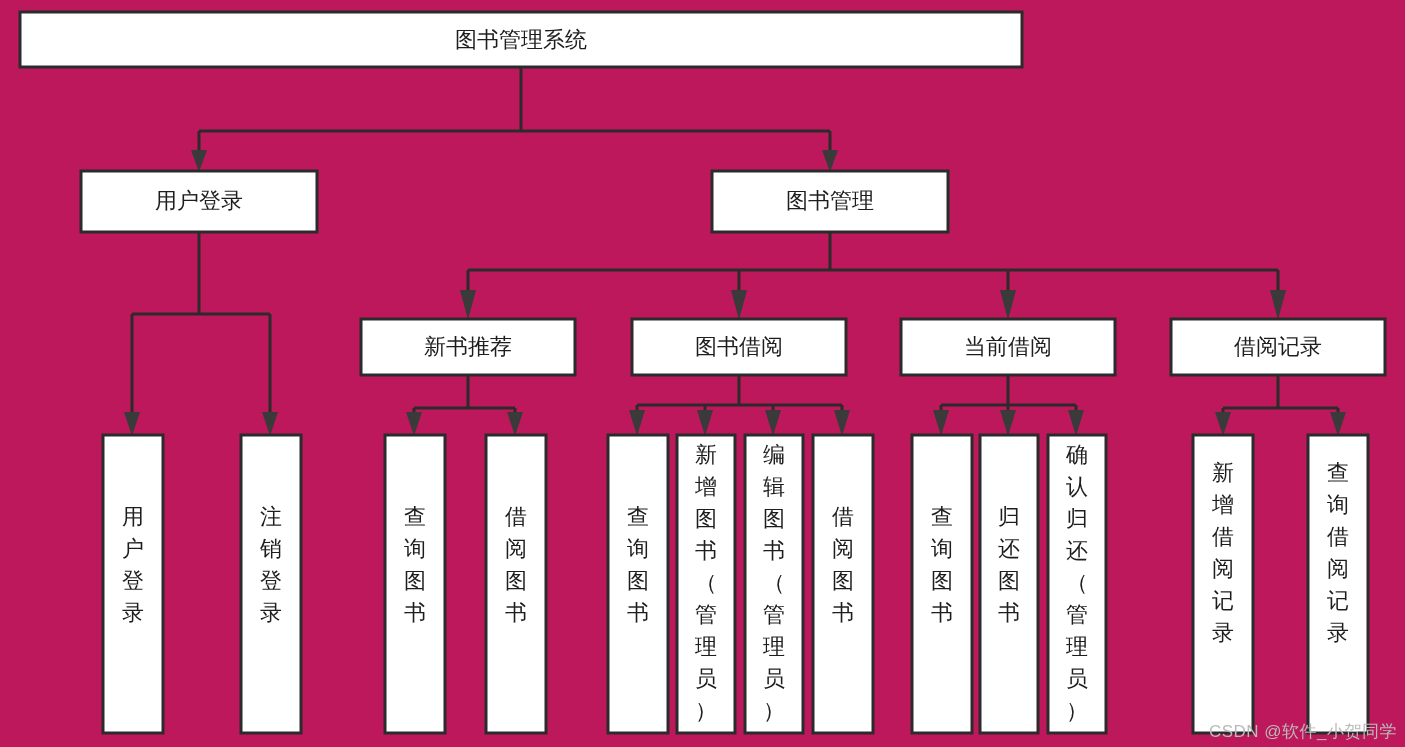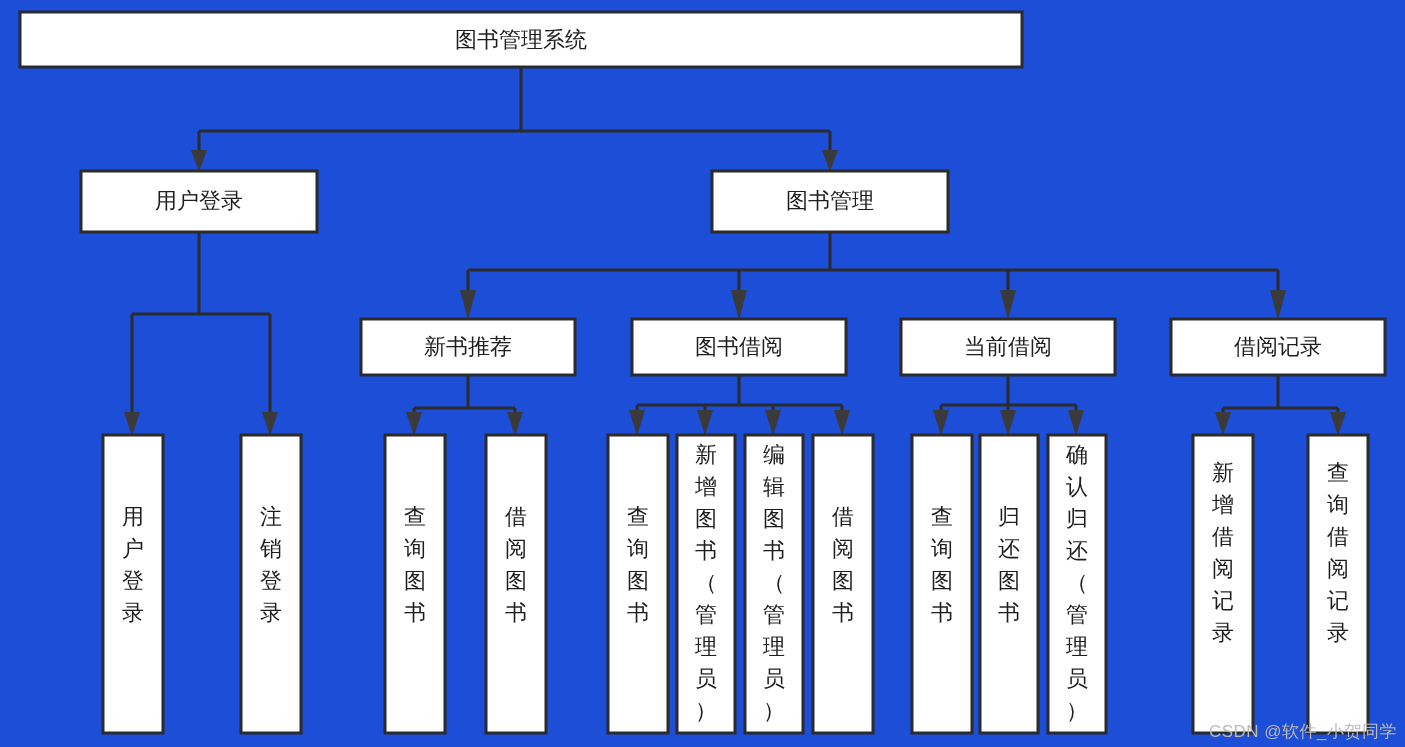--- a/index.html
+++ b/index.html
@@ -10,21 +10,21 @@
   body {
     width: 1405px;
     height: 747px;
     overflow: hidden;
     font-family: "Liberation Sans", "DejaVu Sans", sans-serif;
   }
   #diagram-root {
     position: relative;
     width: 1405px;
     height: 747px;
-    background: #1d4ed8;
+    background: #be185d;
   }
   svg.flow {
     position: absolute;
     left: 0;
     top: 0;
     width: 1405px;
     height: 747px;
   }
   .node-box {
     fill: #ffffff;

